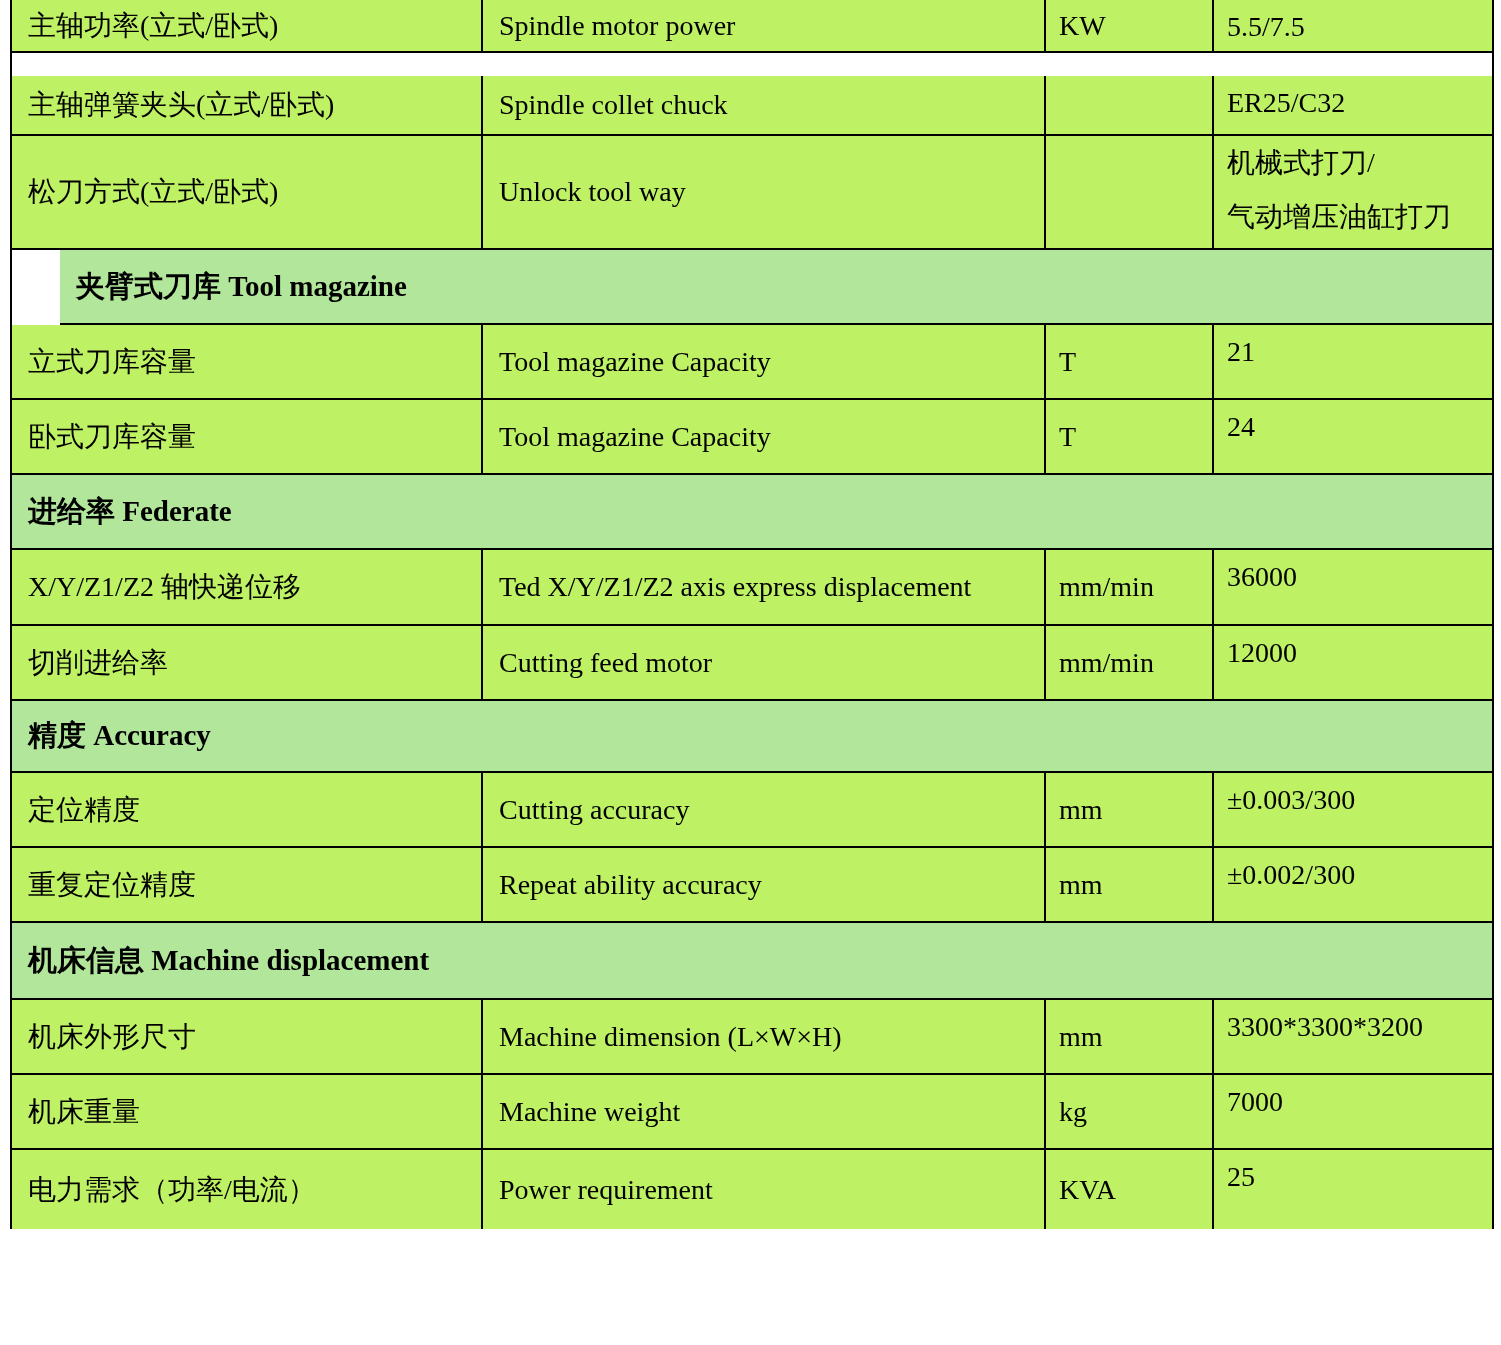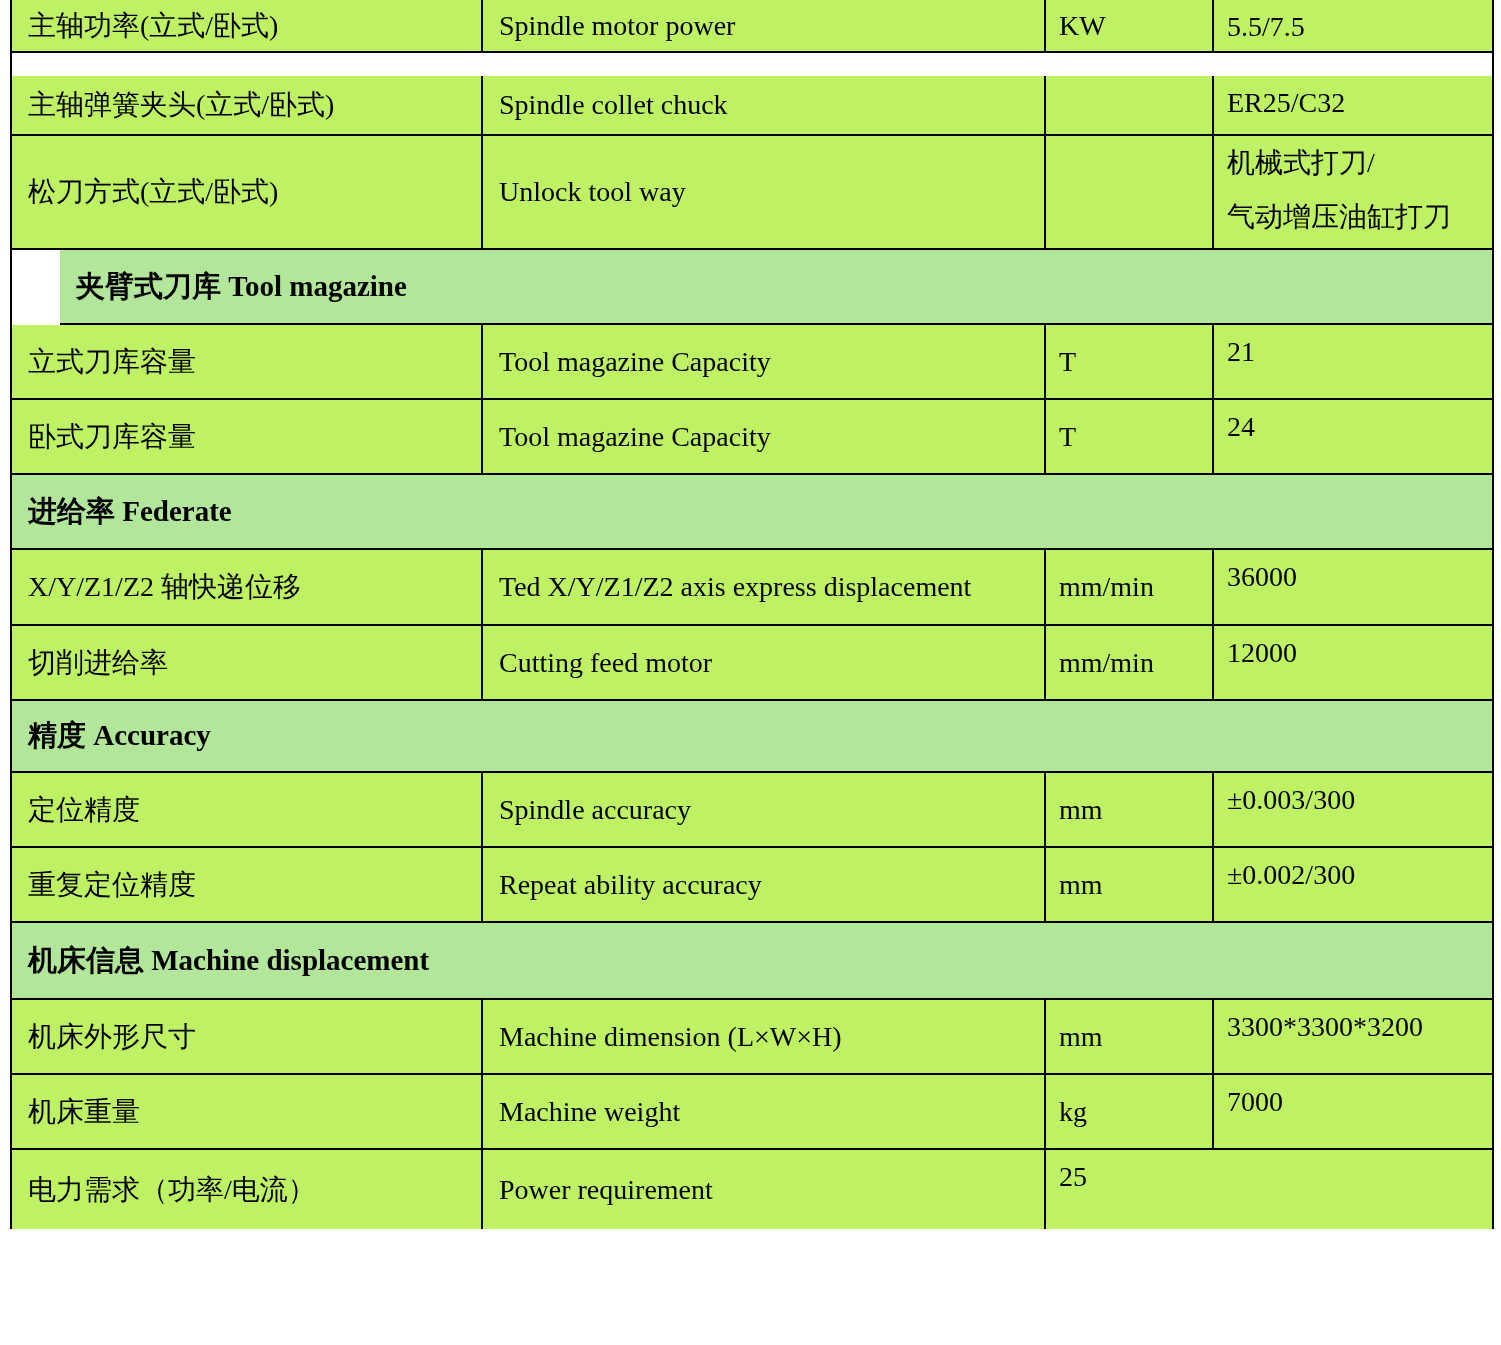--- a/index.html
+++ b/index.html
@@ -115,21 +115,21 @@
       <div class="cell c3">mm/min</div>
       <div class="cell c4">
         <div class="line">12000</div>
       </div>
     </div>
     <div class="row section" style="height: 72px;">
       <span>精度 Accuracy</span>
     </div>
     <div class="row" style="height: 75px;">
       <div class="cell c1">定位精度</div>
-      <div class="cell c2">Spindle accuracy</div>
+      <div class="cell c2">Cutting accuracy</div>
       <div class="cell c3">mm</div>
       <div class="cell c4">
         <div class="line">±0.003/300</div>
       </div>
     </div>
     <div class="row" style="height: 75px;">
       <div class="cell c1">重复定位精度</div>
       <div class="cell c2">Repeat ability accuracy</div>
       <div class="cell c3">mm</div>
       <div class="cell c4">
@@ -151,17 +151,18 @@
       <div class="cell c1">机床重量</div>
       <div class="cell c2">Machine weight</div>
       <div class="cell c3">kg</div>
       <div class="cell c4">
         <div class="line">7000</div>
       </div>
     </div>
     <div class="row last" style="height: 79px;">
       <div class="cell c1">电力需求（功率/电流）</div>
       <div class="cell c2">Power requirement</div>
+      <div class="cell c3">KVA</div>
       <div class="cell c4">
         <div class="line">25</div>
       </div>
     </div>
   </div>
 
 </body></html>

